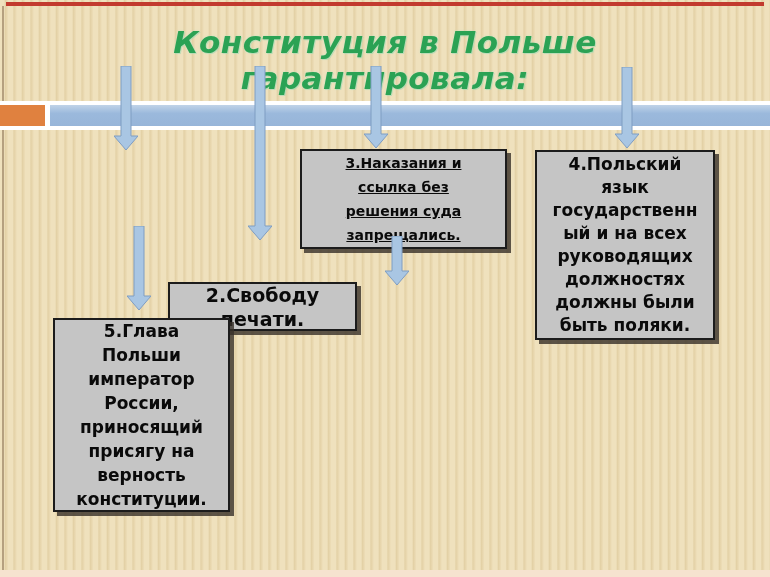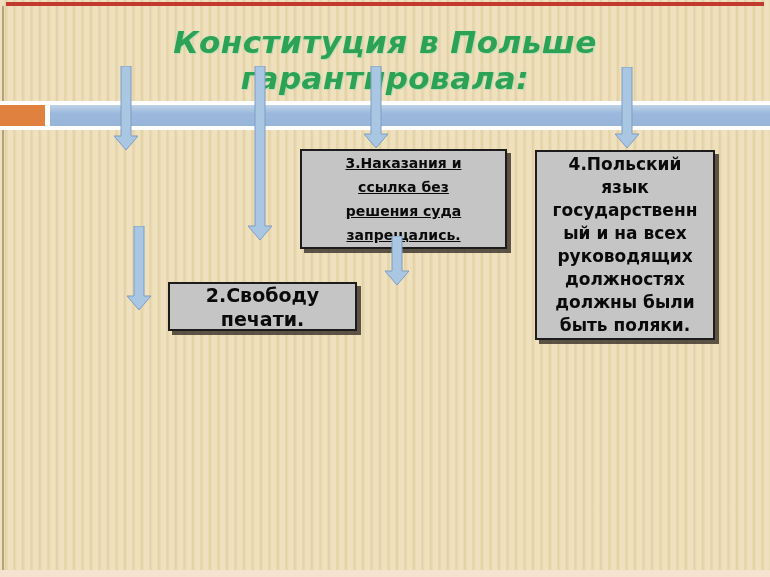--- a/index.html
+++ b/index.html
@@ -112,15 +112,23 @@
 решения суда
 запрещались.</div>
   <div class="box box4">4.Польский
 язык
 государственн
 ый и на всех
 руководящих
 должностях
 должны были
 быть поляки.</div>
+  <div class="box box5">5.Глава
+Польши
+император
+России,
+приносящий
+присягу на
+верность
+конституции.</div>
 
   <div class="bottom-strip"></div>
 </div>
 
 </body></html>

